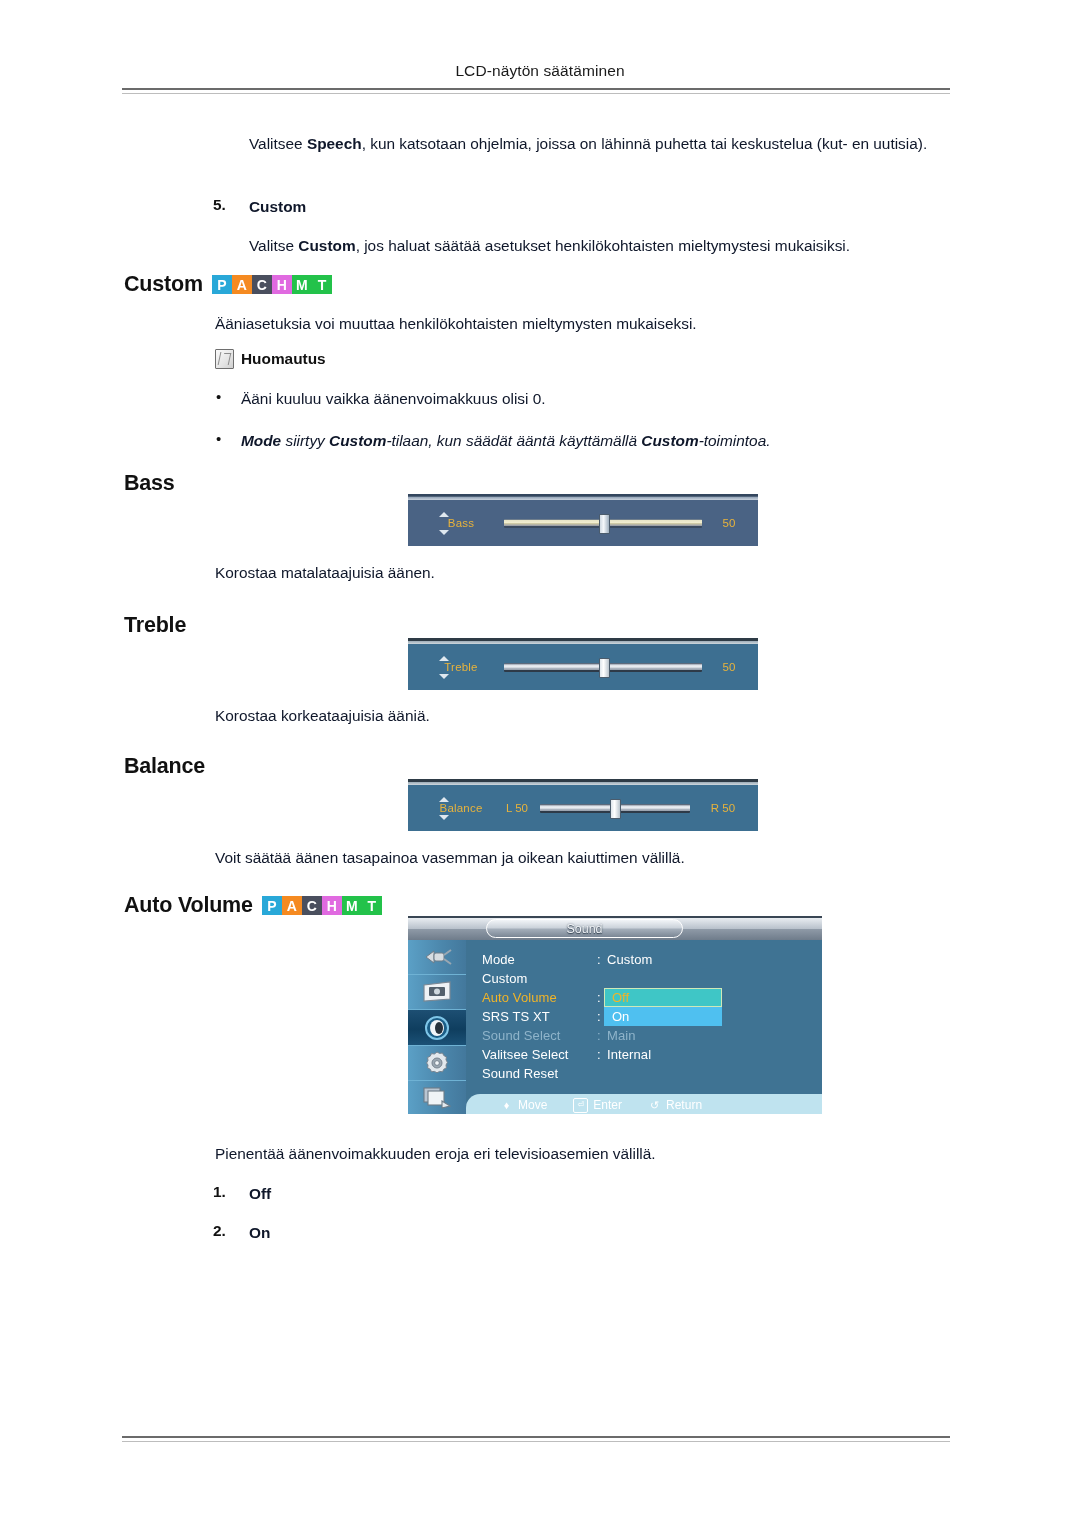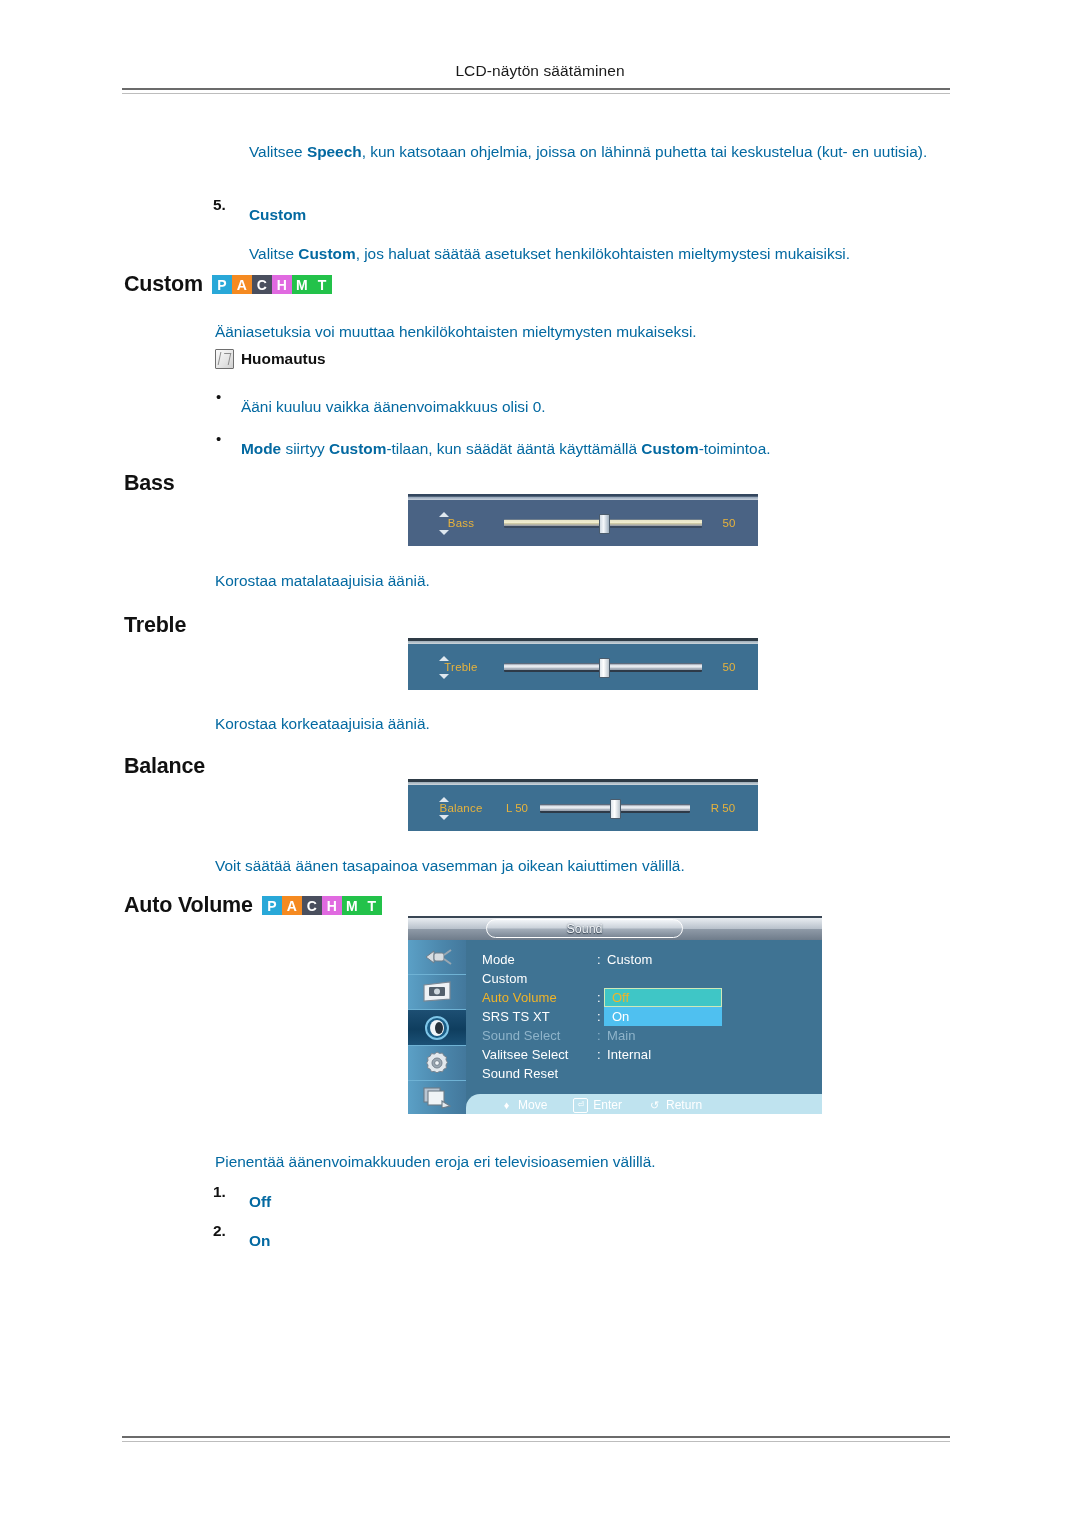--- a/index.html
+++ b/index.html
@@ -48,22 +48,21 @@
     height: 3px;
     border-top: 2px solid #6b6b6b;
     border-bottom: 1px solid #bdbdbd;
   }
 
   
   .body-text {
     position: absolute;
     font-size: 15.4px;
     line-height: 22px;
-    color: #0369a1;
-    margin-top: 8px;
+    color: #0f172a;
   }
   .indent1 { left: 249px; }
   .col-num { position: absolute; font-size: 15.4px; color: #111; font-weight: 700;}
   .b { font-weight: 700; }
 
   
   .heading {
     position: absolute;
     left: 124px;
     font-size: 21.5px;
@@ -414,21 +413,21 @@
 
   <div class="note-row" style="top:349px;">
     <span class="note-icon"></span>
     <span class="note-label">Huomautus</span>
   </div>
 
   <div class="bullet-dot" style="top:388px;">•</div>
   <div class="body-text" style="left:241px; top:388px; width:700px;">Ääni kuuluu vaikka äänenvoimakkuus olisi 0.</div>
 
   <div class="bullet-dot" style="top:430px;">•</div>
-  <div class="body-text" style="left:241px; top:430px; width:700px;">
+  <div class="body-text" style="left:241px; top:430px; width:700px;font-style:italic;">
     <span class="b">Mode</span><span> siirtyy </span><span class="b">Custom</span><span>-tilaan, kun säädät ääntä käyttämällä </span><span class="b">Custom</span><span>-toimintoa.</span>
   </div>
 
   <div class="heading" style="top:471px;">
     <span>Bass</span>
   </div>
 
   <div class="osd-slider blurry" style="left:408px; top:494px;">
     <div class="topbar"></div>
     <div class="body">
@@ -438,21 +437,21 @@
       </div>
       <div class="osd-label">Bass</div>
       <div class="track-wrap">
         <div class="track"></div>
         <div class="knob" id="bassKnob" style="left: calc(50% - 4.5px);"></div>
       </div>
       <div class="osd-rightnum">50</div>
     </div>
   </div>
 
-  <div class="body-text" style="left:215px; top:562px;">Korostaa matalataajuisia ääniä.</div>
+  <div class="body-text" style="left:215px; top:562px;">Korostaa matalataajuisia äänen.</div>
 
   <div class="heading" style="top:613px;">
     <span>Treble</span>
   </div>
 
   <div class="osd-slider" style="left:408px; top:638px;">
     <div class="topbar"></div>
     <div class="body">
       <div class="arrow-stack">
         <span class="arrow-up"></span>

